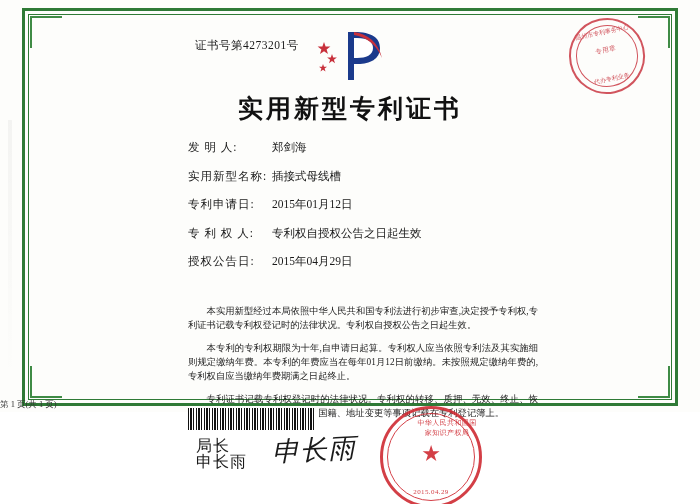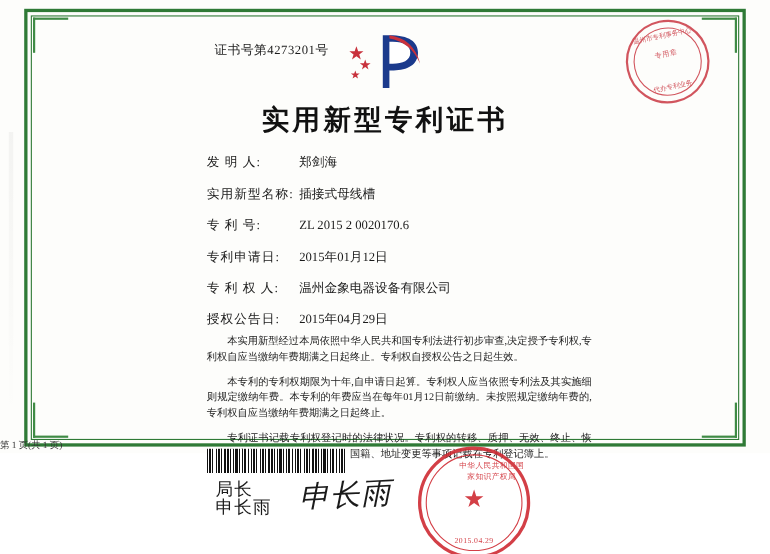--- a/index.html
+++ b/index.html
@@ -298,35 +298,32 @@
   <div class="cert-title">实用新型专利证书</div>
 
   <div class="fields">
     <div class="field-row">
       <span class="field-label">发 明 人:</span><span class="field-value">郑剑海</span>
     </div>
     <div class="field-row">
       <span class="field-label">实用新型名称:</span><span class="field-value">插接式母线槽</span>
     </div>
     <div class="field-row">
-      <span class="field-label">专 利 号:</span><span class="field-value">ZL 2015 2 0020170.6</span>
-    </div>
-    <div class="field-row">
       <span class="field-label">专利申请日:</span><span class="field-value">2015年01月12日</span>
     </div>
     <div class="field-row">
-      <span class="field-label">专 利 权 人:</span><span class="field-value">温州金象电器设备有限公司</span>
+      <span class="field-label">专 利 权 人:</span><span class="field-value">专利权自授权公告之日起生效</span>
     </div>
     <div class="field-row">
       <span class="field-label">授权公告日:</span><span class="field-value">2015年04月29日</span>
     </div>
   </div>
 
   <div class="body-text">
-    <p>本实用新型经过本局依照中华人民共和国专利法进行初步审查,决定授予专利权,专利权自应当缴纳年费期满之日起终止。专利权自授权公告之日起生效。</p>
+    <p>本实用新型经过本局依照中华人民共和国专利法进行初步审查,决定授予专利权,专利证书记载专利权登记时的法律状况。专利权自授权公告之日起生效。</p>
     <p>本专利的专利权期限为十年,自申请日起算。专利权人应当依照专利法及其实施细则规定缴纳年费。本专利的年费应当在每年01月12日前缴纳。未按照规定缴纳年费的,专利权自应当缴纳年费期满之日起终止。</p>
     <p>专利证书记载专利权登记时的法律状况。专利权的转移、质押、无效、终止、恢复和专利权人的姓名或者名称、国籍、地址变更等事项记载在专利登记簿上。</p>
   </div>
 
   <div class="barcode"></div>
 
   <div class="sig-label">
     <div>局长</div>
     <div>申长雨</div>
   </div>

